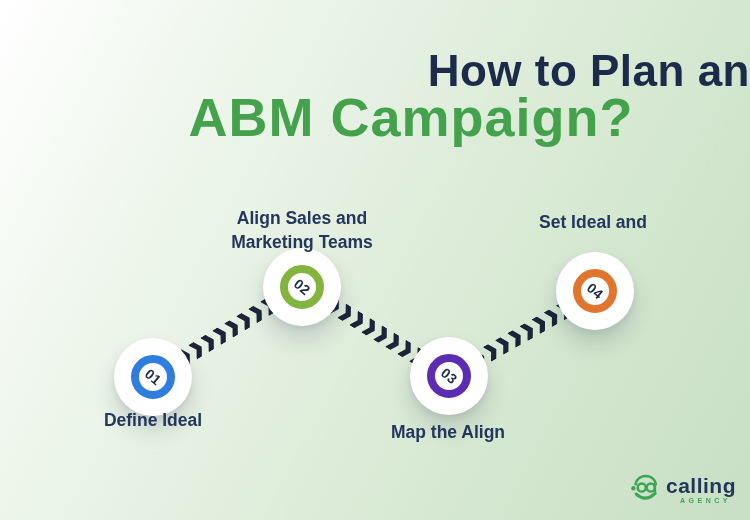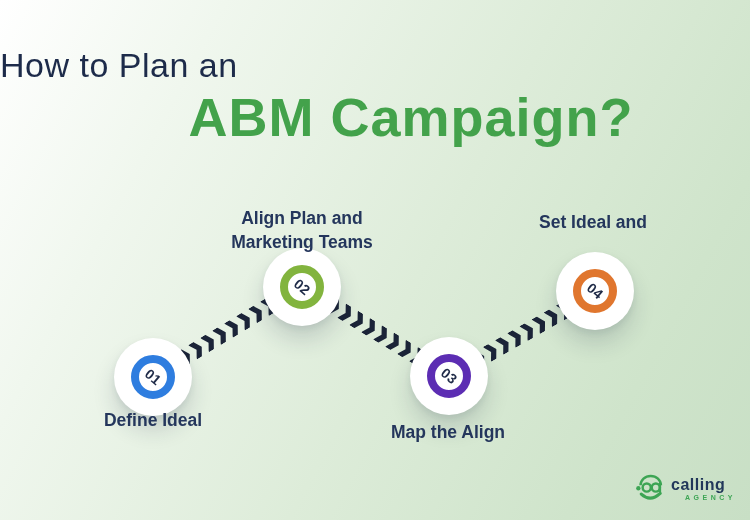--- a/index.html
+++ b/index.html
@@ -5,21 +5,21 @@
   html,body{margin:0;padding:0;}
   body{font-family:"Liberation Sans",sans-serif;}
   .canvas{
     position:relative;
     width:750px;height:520px;
     overflow:hidden;
     background:linear-gradient(118deg,#ffffff 0%,#f0f7ee 22%,#ddecd9 55%,#cfe4cb 82%,#c8dfc5 100%);
   }
   .title1{
     position:absolute;left:0;top:46px;width:750px;
-    text-align:left;font-size:34px;font-weight:400;letter-spacing:.5px;
+    text-align:right;font-size:44px;font-weight:700;letter-spacing:.5px;
   }
   .title2{
     position:absolute;left:0;top:86px;width:750px;
     text-align:center;font-size:54px;font-weight:800;letter-spacing:1px;
   }
   .connector{
     position:absolute;height:17px;z-index:1;
     display:flex;gap:3px;align-items:center;justify-content:center;
   }
   .chev{
@@ -42,21 +42,21 @@
   }
   .label{
     position:absolute;text-align:center;z-index:2;
     font-size:17.5px;font-weight:700;line-height:24px;color:#24365c;
   }
   .logo{
     position:absolute;right:14px;bottom:16px;
     display:flex;align-items:center;gap:5px;
   }
   .logo-text{display:flex;flex-direction:column;line-height:1;}
-  .logo-brand{font-size:16px;font-weight:700;letter-spacing:.5px;}
+  .logo-brand{font-size:21px;font-weight:700;letter-spacing:.5px;}
   .logo-suffix{font-size:7px;font-weight:700;letter-spacing:3.5px;margin:1px 0 0 14px;}
 </style>
 </head>
 <body>
 
 <div class="canvas">
 
   <div class="title1" style="color: rgb(29, 43, 74);">How to Plan an</div>
   <div class="title2" style="color: rgb(67, 162, 75); padding-left: 36px;">ABM Campaign?</div>
 
@@ -114,21 +114,21 @@
     </div>
   </div>
 
   <div>
     <div class="circle" style="left:263px;top:248px">
       <div class="ring" style="border-color: rgb(130, 180, 62);">
         <span class="num">02</span>
       </div>
     </div>
     <div class="label" style="left:192px;top:206px;width:220px">
-      <div>Align Plan and</div>
+      <div>Align Sales and</div>
       <div>Marketing Teams</div>
     </div>
   </div>
 
   <div>
     <div class="circle" style="left:410px;top:337px">
       <div class="ring" style="border-color: rgb(92, 45, 179);">
         <span class="num">03</span>
       </div>
     </div>

